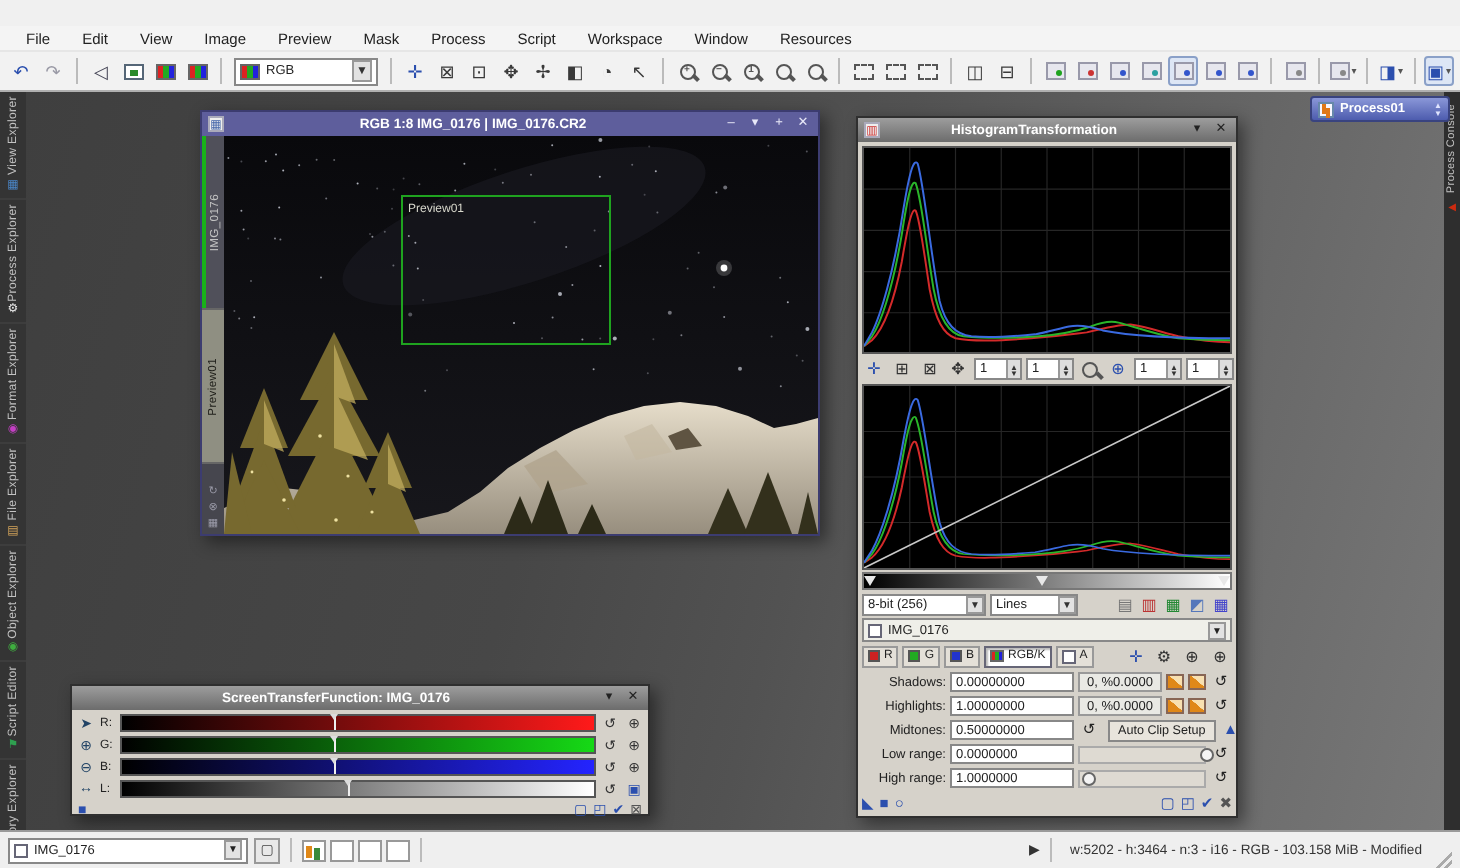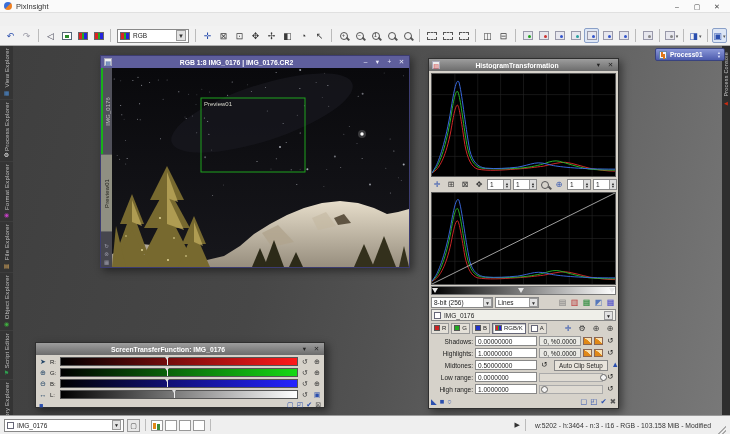--- a/index.html
+++ b/index.html
@@ -141,30 +141,34 @@
   .wsq.active::after{content:'';position:absolute;left:1px;top:2px;width:3px;height:6px;background:#e08818;box-shadow:4px 1px 0 #3a8a3a}
   .sb-play{font-size:7px;color:#333;margin-left:auto}
   .sb-info{font-size:6.8px;color:#333;white-space:nowrap;padding:0 4px}
   .grip{width:8px;height:8px;align-self:flex-end;background:linear-gradient(135deg,transparent 50%,#aaa 50%,#aaa 60%,transparent 60%,transparent 75%,#aaa 75%,#aaa 85%,transparent 85%)}
 </style>
 </head>
 <body>
 
 <div class="screen">
 
-  <div class="app-titlebar">
-    <span class="logo"></span>
-    <span class="app-title">PixInsight</span>
-    <span class="app-controls">
-      <span class="wctl">–</span>
-      <span class="wctl">▢</span>
-      <span class="wctl">✕</span>
-    </span>
-  </div>
-
+
+  <div class="menubar" id="menubar">
+      <span class="menu-item">File</span>
+      <span class="menu-item">Edit</span>
+      <span class="menu-item">View</span>
+      <span class="menu-item">Image</span>
+      <span class="menu-item">Preview</span>
+      <span class="menu-item">Mask</span>
+      <span class="menu-item">Process</span>
+      <span class="menu-item">Script</span>
+      <span class="menu-item">Workspace</span>
+      <span class="menu-item">Window</span>
+      <span class="menu-item">Resources</span>
+    </div>
 
   <div class="toolbar" id="toolbar">
       <span class="tb-icon" style="color: rgb(43, 79, 174);">↶</span>
       <span class="tb-icon" style="color: rgb(154, 154, 166);">↷</span>
       <span class="tb-sep"></span>
       <span class="tb-icon" style="color: rgb(68, 68, 85);">◁</span>
       <span class="tb-icon">
         <span class="winbox"></span>
       </span>
       <span class="tb-icon">

